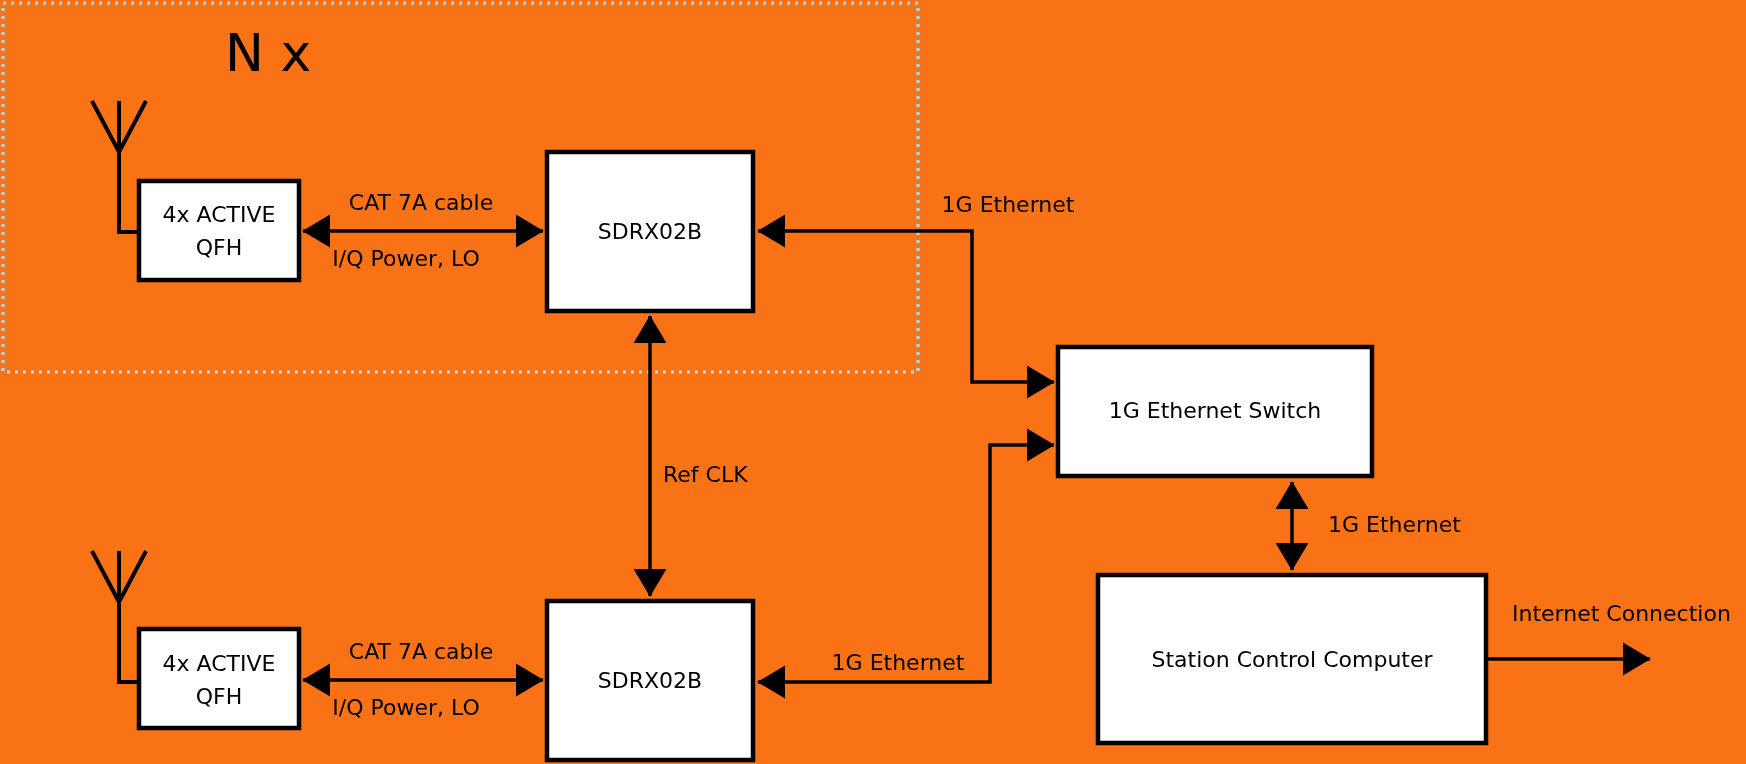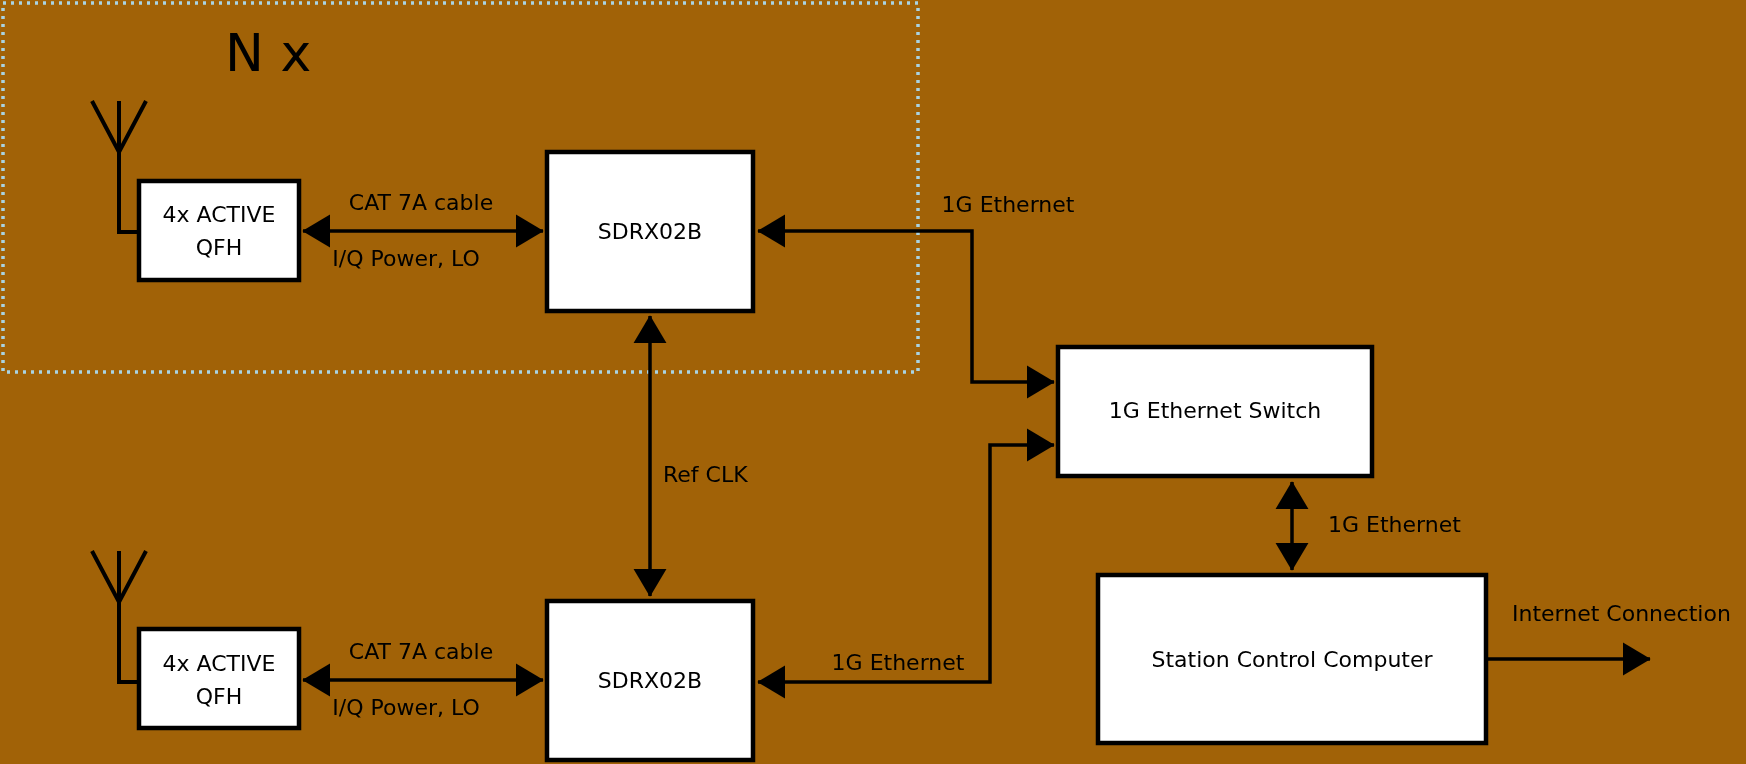--- a/index.html
+++ b/index.html
@@ -4,21 +4,21 @@
 <style>
   html, body {
     margin: 0;
     padding: 0;
     background: #ffffff;
   }
   .stage {
     width: 1746px;
     height: 764px;
     position: relative;
-    background: #a16207;
+    background: #f97316;
     overflow: hidden;
   }
   svg {
     display: block;
   }
   svg text {
     font-family: "DejaVu Sans", "Liberation Sans", sans-serif;
     fill: #000000;
   }
   .box {

